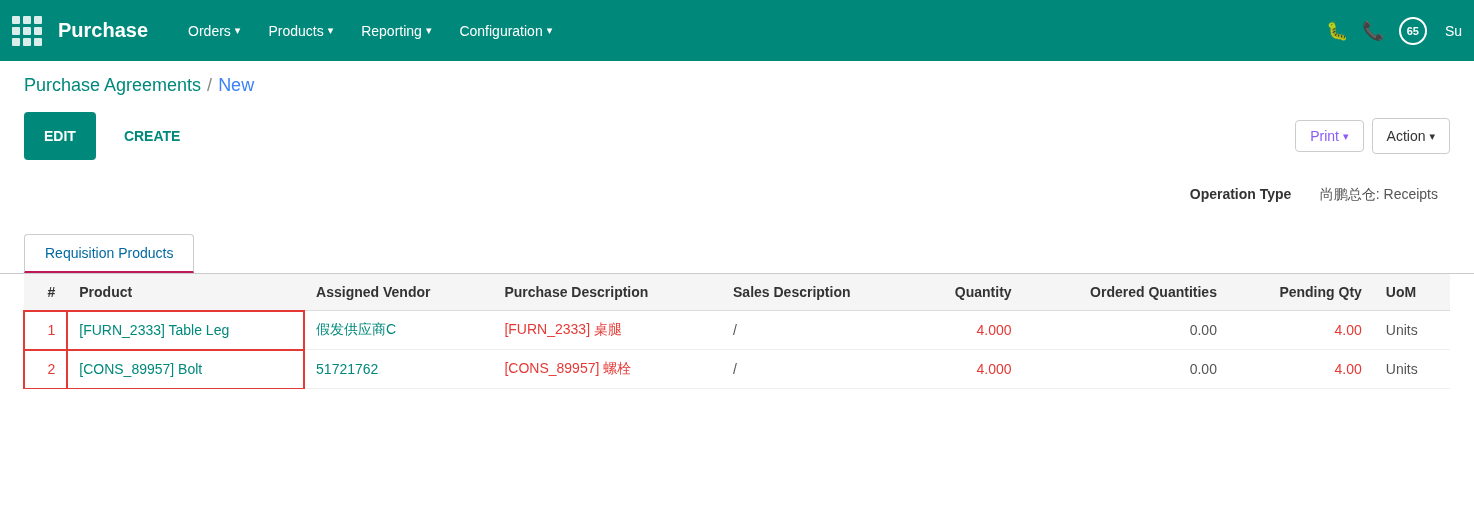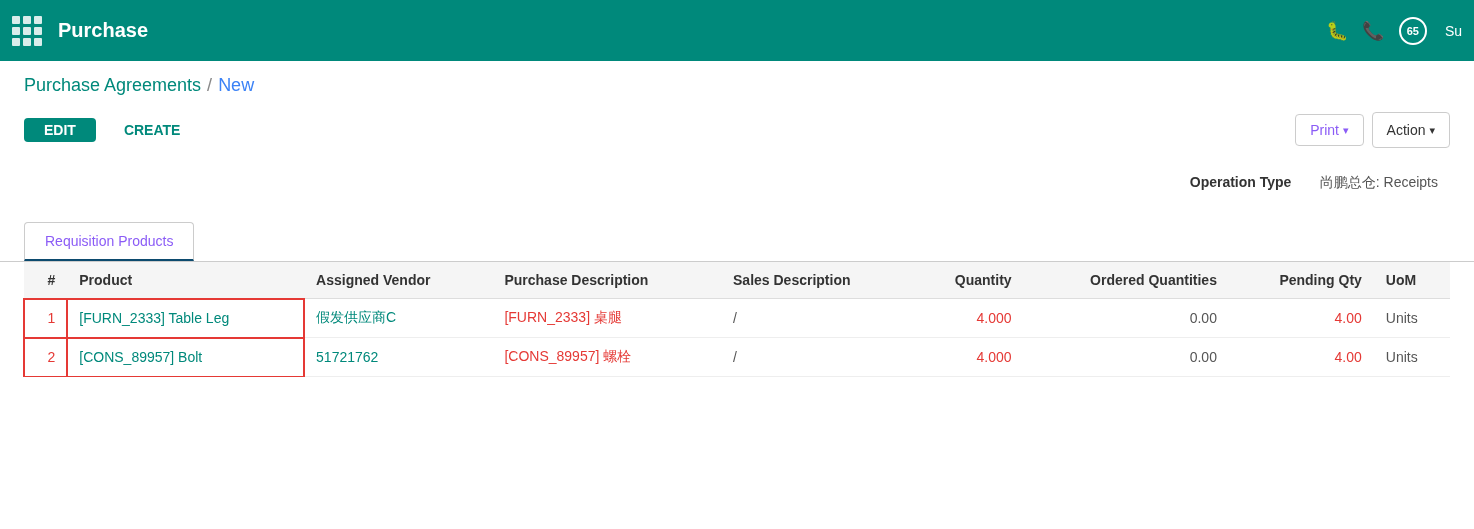--- a/index.html
+++ b/index.html
@@ -70,21 +70,21 @@
     .action-bar {
       padding: 8px 24px 12px 24px;
       display: flex;
       align-items: center;
       gap: 8px;
     }
     .btn-edit {
       background: #00897b;
       color: #fff;
       border: none;
-      padding: 4px 20px;
+      padding: 16px 20px;
       font-size: 14px;
       font-weight: bold;
       border-radius: 4px;
       cursor: pointer;
     }
     .btn-create {
       background: #fff;
       color: #00897b;
       border: none;
       padding: 8px 20px;
@@ -138,21 +138,21 @@
     .tab-item {
       border: 1px solid #ccc;
       border-bottom: none;
       padding: 10px 20px;
       cursor: pointer;
       font-size: 14px;
       color: #333;
       background: #fff;
       border-radius: 4px 4px 0 0;
     }
-    .tab-item.active { border-bottom: 2px solid #0c4a6e; background: #fff; color: #8b5cf6; text-align: right; }
+    .tab-item.active { border-bottom: 2px solid #be185d; background: #fff; color: #0369a1; text-align: right; }
 
     
     .table-wrapper { padding: 0 24px; border-top: 1px solid #ccc; }
     table.data-table {
       width: 100%;
       border-collapse: collapse;
       font-size: 14px;
     }
     table.data-table thead tr {
       background: #f5f5f5;
@@ -196,20 +196,26 @@
       <div class="topnav-grid-cell"></div>
       <div class="topnav-grid-cell"></div>
     <div class="topnav-grid-cell"></div>
       <div class="topnav-grid-cell"></div>
       <div class="topnav-grid-cell"></div>
     <div class="topnav-grid-cell"></div>
       <div class="topnav-grid-cell"></div>
       <div class="topnav-grid-cell"></div>
   </div>
   <span class="topnav-brand">Purchase</span>
+  <div class="topnav-menu">
+    <div class="topnav-menu-item chevron">Orders</div>
+    <div class="topnav-menu-item chevron">Products</div>
+    <div class="topnav-menu-item chevron">Reporting</div>
+    <div class="topnav-menu-item chevron">Configuration</div>
+  </div>
   <div class="topnav-icons">
     <span class="topnav-icon">🐛</span>
     <span class="topnav-icon">📞</span>
     <div class="badge-btn">65</div>
     <span class="topnav-user">Su</span>
   </div>
 </nav>
 
 <div class="breadcrumb-bar">
   <a class="breadcrumb-link">Purchase Agreements</a>

